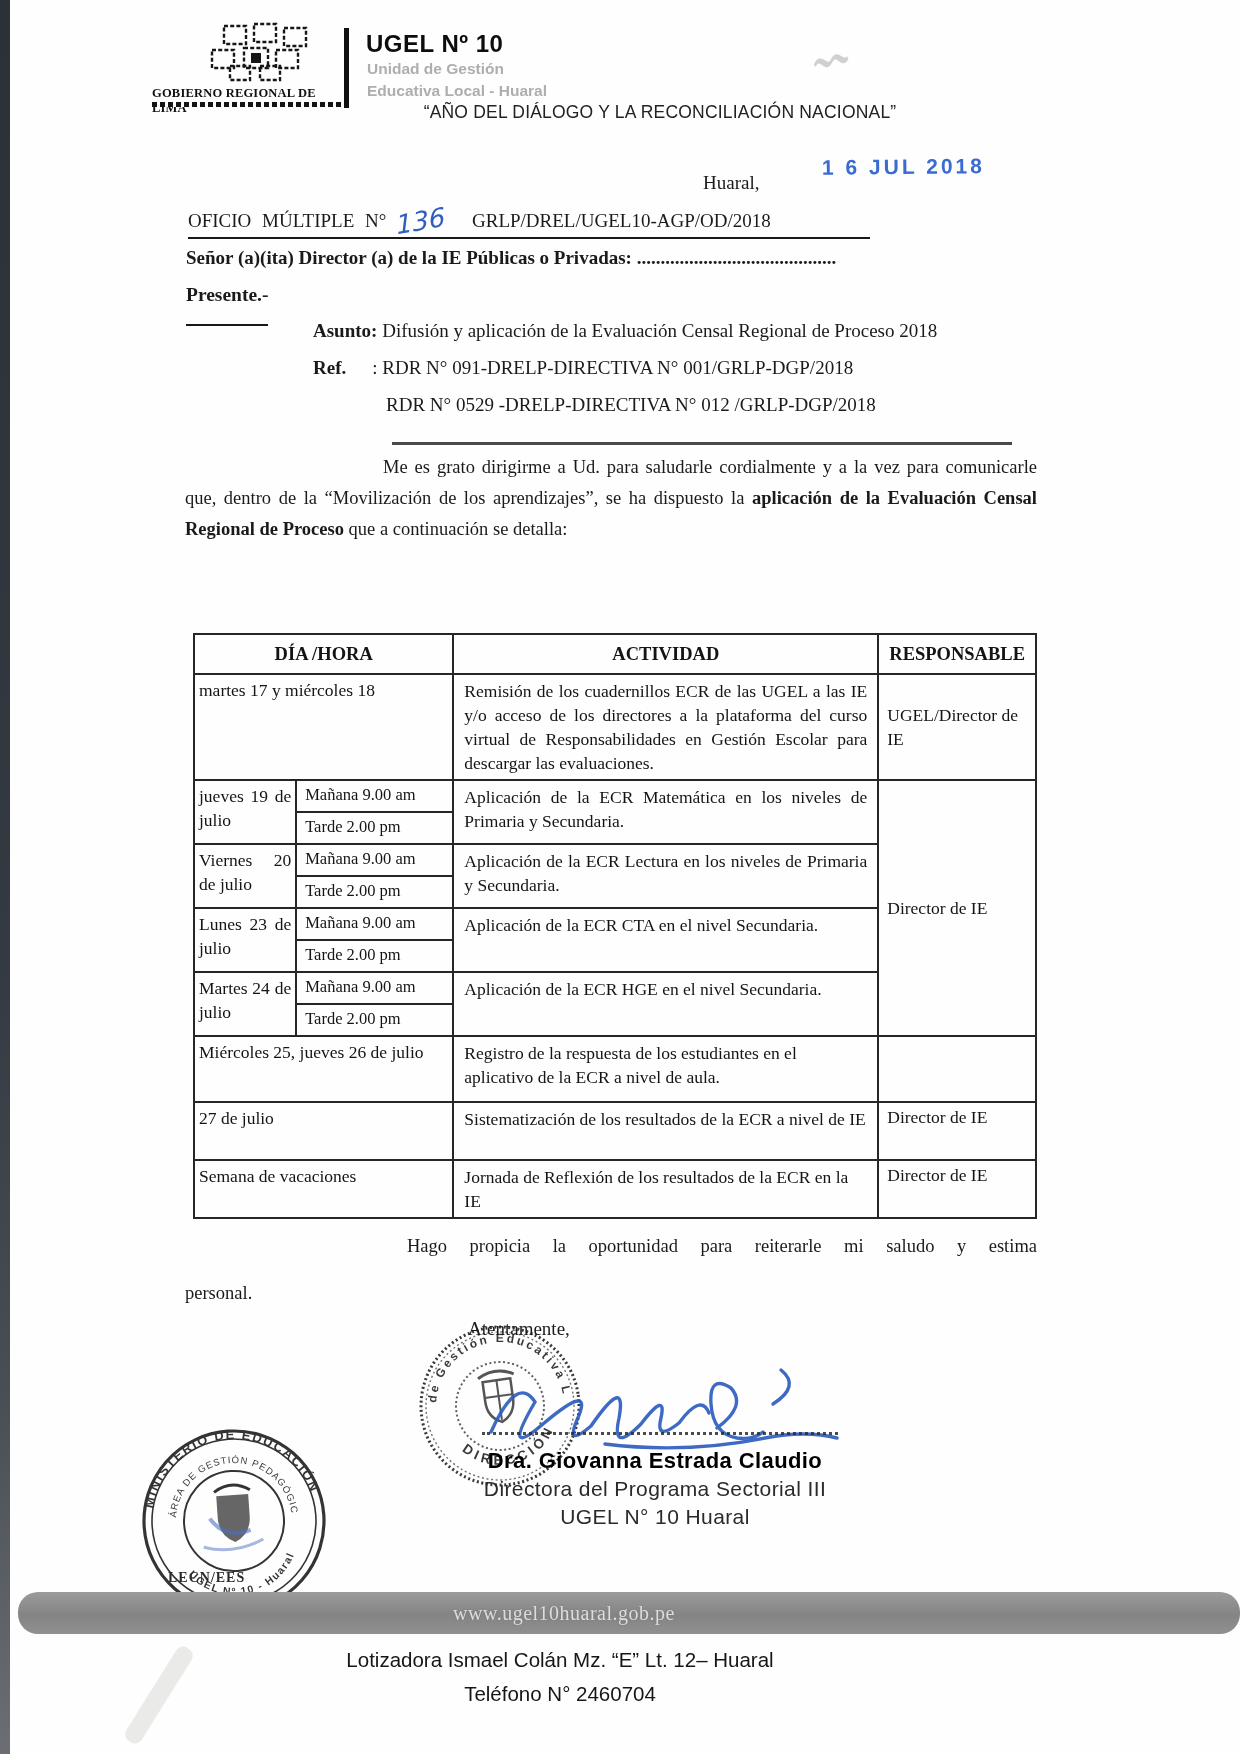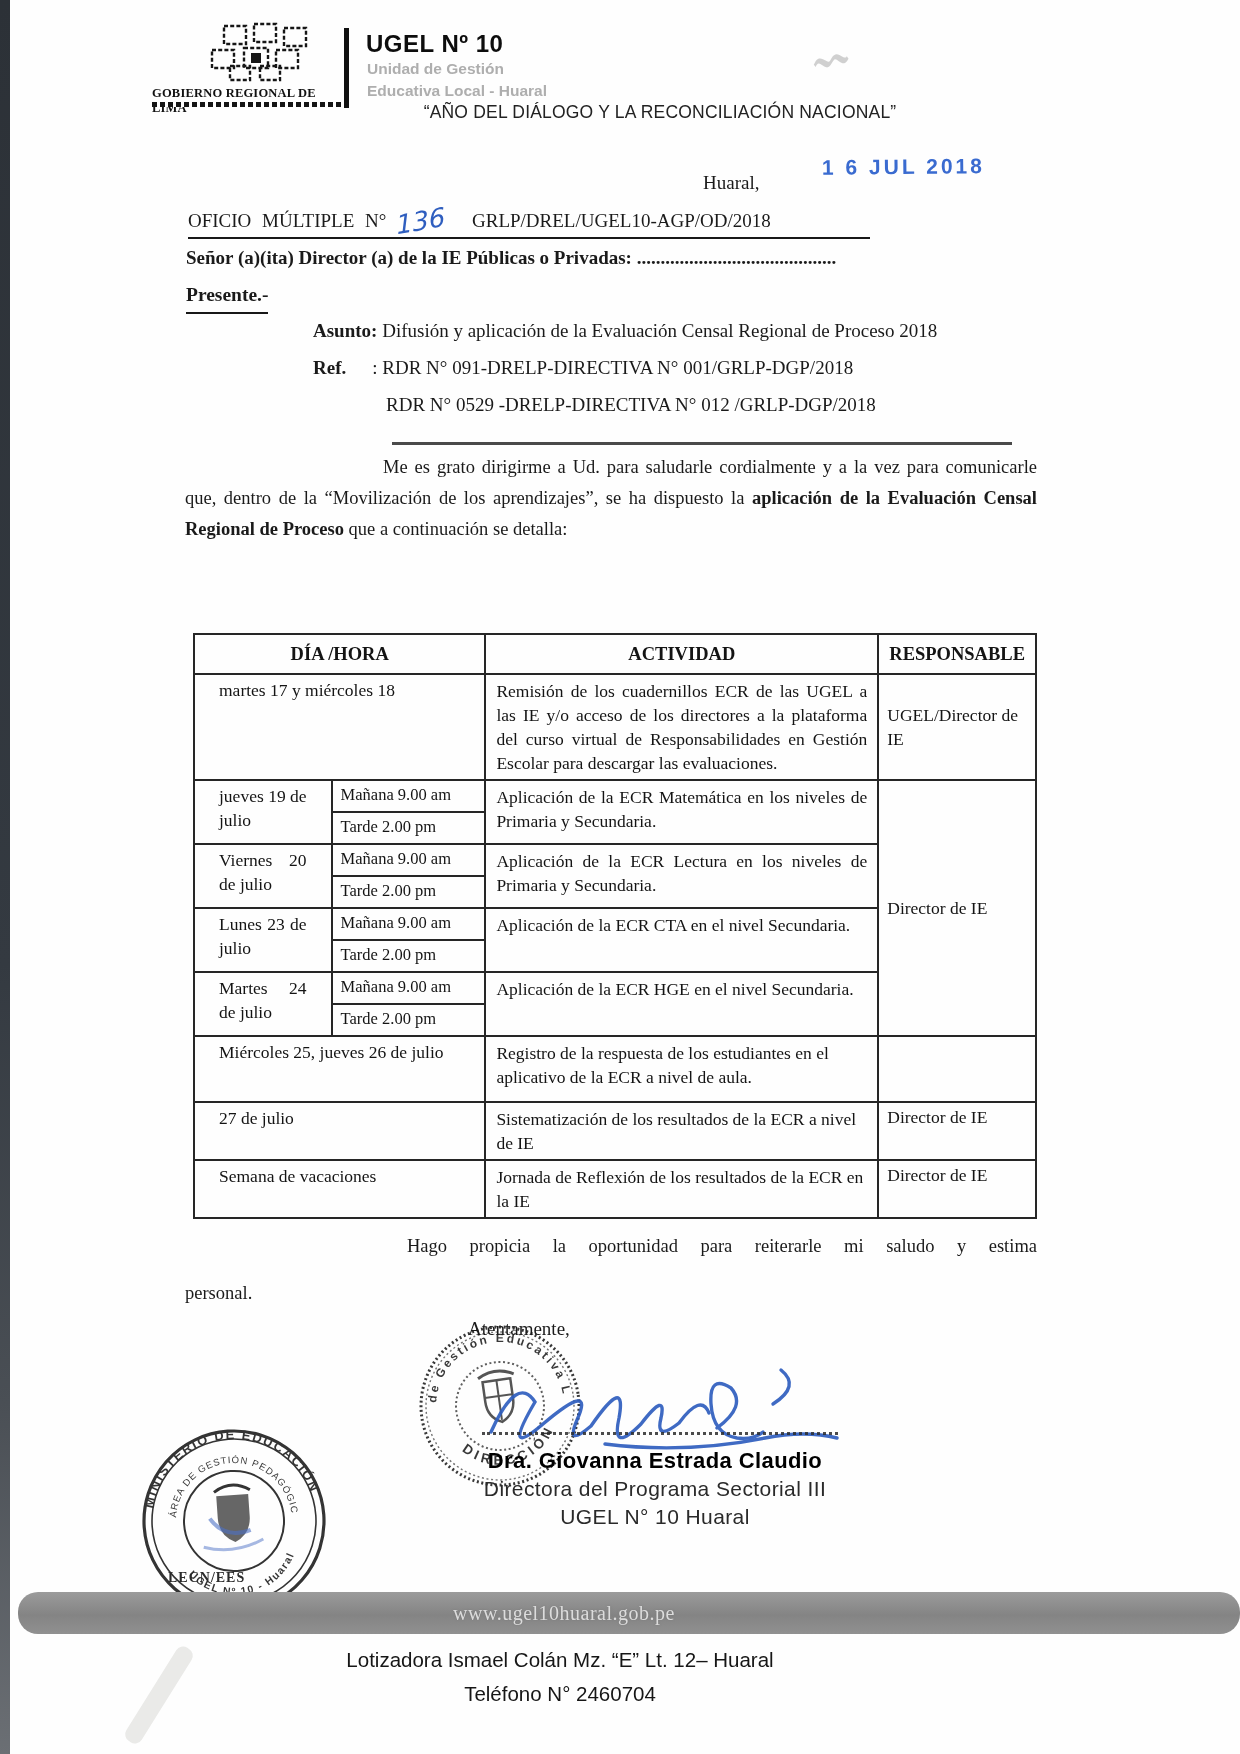--- a/index.html
+++ b/index.html
@@ -35,39 +35,39 @@
     letter-spacing:3px;font-family:"Liberation Sans",sans-serif;transform:rotate(-.6deg);}
 
   
   .oficio-line{left:188px;top:203px;width:682px;border-bottom:2.5px solid #181818;padding-bottom:4px;
     font-size:19px;white-space:nowrap;}
   .oficio-label{word-spacing:6px;}
   .oficio-num{display:inline-block;color:#2f5ebf;font-size:26px;font-style:italic;
     font-family:"DejaVu Sans",sans-serif;transform:rotate(-10deg) skewX(-6deg);
     margin:0 26px 0 10px;position:relative;top:3px;}
   .senor{left:186px;top:247px;width:850px;font-size:19px;font-weight:bold;}
-  .presente{left:186px;top:284px;font-size:19.5px;font-weight:bold;border-bottom:2.5px solid #181818;padding-bottom:6px;}
+  .presente{left:186px;top:284px;font-size:19.5px;font-weight:bold;border-bottom:2.5px solid #181818;padding-bottom:18px;}
   .asunto{left:313px;top:320px;width:720px;font-size:19px;}
   .ref1{left:313px;top:357px;width:720px;font-size:19px;}
   .ref1 .gap{display:inline-block;width:26px;}
   .ref2{left:386px;top:394px;width:650px;font-size:19px;}
   .rule{left:392px;top:442px;width:620px;height:2.5px;background:#4a4a4a;}
 
   
   .para{left:185px;top:452px;width:852px;font-size:18.5px;line-height:31px;text-align:justify;}
   .para .ind{display:inline-block;width:198px;}
   b{font-weight:bold;}
 
   
   .tablewrap{left:193px;top:633px;width:844px;}
   table{border-collapse:collapse;width:100%;font-family:"Liberation Serif",serif;
     font-size:17.5px;line-height:24px;color:#141414;}
   th,td{border:2.2px solid #262626;vertical-align:top;padding:4px 10px;text-align:left;}
   th{font-size:18.5px;font-weight:bold;height:34px;vertical-align:middle;padding:2px 10px;text-align:center;}
-  td.day{width:100px;padding:3px 24px;text-align:justify;}
+  td.day{width:100px;padding:3px 4px;text-align:justify;}
   td.time{width:145px;height:26px;padding:2px 8px;font-size:16.5px;white-space:nowrap;}
   td.act{width:458px;text-align:justify;border-radius:27px;}
   td.act.nj{text-align:left;}
   td.resp{width:139px;vertical-align:middle;padding:2px 8px;}
   tr.r1 td{height:96px;}
   tr.small td{height:26px;}
   td.daybig{vertical-align:top;}
   tr.mid td{height:56px;}
   tr.low td{height:48px;}
 

